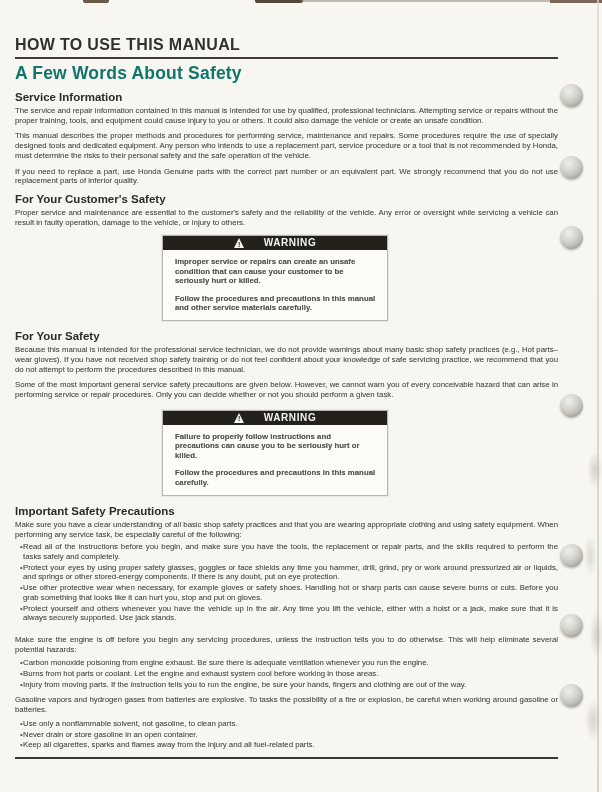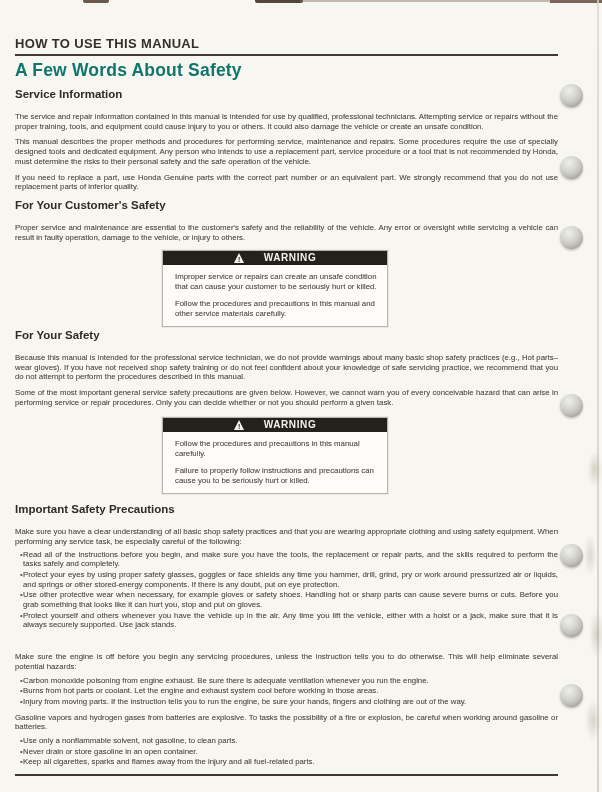--- a/index.html
+++ b/index.html
@@ -41,30 +41,30 @@
   
   .rivet {
     position: absolute; left: 560px; width: 23px; height: 23px; border-radius: 50%;
     background: radial-gradient(circle at 38% 30%, #efefeb 0%, #d6d6d0 38%, #bebeb6 62%, #96968c 86%, #83837a 100%);
     box-shadow: 0 1.5px 2px rgba(60,58,52,.28);
   }
 
   
   .content { position: absolute; left: 15px; top: 36px; width: 543px; }
 
-  .kicker { font-size: 13px; font-weight: 700; letter-spacing: .35px; color: #33302c; }
+  .kicker { font-size: 16px; font-weight: 700; letter-spacing: .35px; color: #33302c; }
   .top-rule { margin-top: 3px; height: 2px; background: #433b33; }
   .bottom-rule { margin-top: 7px; height: 2px; background: #3f3831; }
 
   .title { margin-top: 4px; font-size: 17.5px; font-weight: 700; letter-spacing: .2px; color: #0f766e; }
 
   h2 { margin-top: 7px; font-size: 11.5px; font-weight: 700; color: #2e2b27; }
 
   p.body {
-    margin-top: 12px; font-size: 7.8px; line-height: 9.7px; text-align: justify;
+    margin-top: 3px; font-size: 7.8px; line-height: 9.7px; text-align: justify;
     color: #56544f; text-shadow: 0 0 .5px rgba(96,93,88,.5);
   }
 
   ul.blist { margin-top: 3px; list-style: none; }
   ul.blist li { display: flex; margin-top: 1px; }
   .bmark { flex: none; width: 8px; padding-left: 5px; font-size: 7.8px; line-height: 9.7px; color: #56544f; }
   .btext {
     flex: 1; font-size: 7.8px; line-height: 9.7px; text-align: justify;
     color: #56544f; text-shadow: 0 0 .5px rgba(96,93,88,.5);
   }
@@ -87,20 +87,21 @@
     border-bottom: 10px solid #f4f2ee;
   }
   .tri-bang {
     position: absolute; left: 0; top: 2.5px; width: 11px; text-align: center;
     font-size: 7px; font-weight: 700; color: #24211d; line-height: 1;
   }
   .warnbody { padding: 7px 10px 8px 12px; }
   .warnbody p {
     font-size: 7.8px; line-height: 9.4px; color: #56544f;
     text-shadow: 0 0 .5px rgba(96,93,88,.5);
+    font-weight: bold;
   }
   .warnbody p + p { margin-top: 8px; }
 </style>
 </head>
 <body>
 
 <div class="page">
 
   <div class="scan-seg scan-a"></div>
   <div class="scan-seg scan-b"></div>
@@ -139,35 +140,35 @@
           <span class="tri-bang">!</span>
         </span>
         <span class="warnlabel">WARNING</span>
       </div>
       <div class="warnbody">
         <p>Improper service or repairs can create an unsafe condition that can cause your customer to be seriously hurt or killed.</p>
         <p>Follow the procedures and precautions in this manual and other service materials carefully.</p>
       </div>
     </div>
 
-    <h2 style="margin-top:2px">For Your Safety</h2>
+    <h2 style="margin-top:9px">For Your Safety</h2>
     <p class="body">Because this manual is intended for the professional service technician, we do not provide warnings about many basic shop safety practices (e.g., Hot parts–wear gloves). If you have not received shop safety training or do not feel confident about your knowledge of safe servicing practice, we recommend that you do not attempt to perform the procedures described in this manual.</p>
     <p class="body" style="margin-top:6px">Some of the most important general service safety precautions are given below. However, we cannot warn you of every conceivable hazard that can arise in performing service or repair procedures. Only you can decide whether or not you should perform a given task.</p>
 
     <div class="warnbox" style="margin-top:10px">
       <div class="warnbar">
         <span class="tri">
           <span class="tri-shape"></span>
           <span class="tri-bang">!</span>
         </span>
         <span class="warnlabel">WARNING</span>
       </div>
       <div class="warnbody">
+        <p>Failure to properly follow instructions and precautions can cause you to be seriously hurt or killed.</p>
         <p>Follow the procedures and precautions in this manual carefully.</p>
-        <p>Failure to properly follow instructions and precautions can cause you to be seriously hurt or killed.</p>
       </div>
     </div>
 
     <h2 style="margin-top:9px">Important Safety Precautions</h2>
     <p class="body">Make sure you have a clear understanding of all basic shop safety practices and that you are wearing appropriate clothing and using safety equipment. When performing any service task, be especially careful of the following:</p>
 
     <ul class="blist">
       <li>
         <span class="bmark">•</span>
         <span class="btext">Read all of the instructions before you begin, and make sure you have the tools, the replacement or repair parts, and the skills required to perform the tasks safely and completely.</span>
@@ -179,21 +180,21 @@
       <li>
         <span class="bmark">•</span>
         <span class="btext">Use other protective wear when necessary, for example gloves or safety shoes. Handling hot or sharp parts can cause severe burns or cuts. Before you grab something that looks like it can hurt you, stop and put on gloves.</span>
       </li>
       <li>
         <span class="bmark">•</span>
         <span class="btext">Protect yourself and others whenever you have the vehicle up in the air. Any time you lift the vehicle, either with a hoist or a jack, make sure that it is always securely supported. Use jack stands.</span>
       </li>
     </ul>
 
-    <p class="body" style="margin-top:22px">Make sure the engine is off before you begin any servicing procedures, unless the instruction tells you to do otherwise. This will help eliminate several potential hazards:</p>
+    <p class="body" style="margin-top:12px">Make sure the engine is off before you begin any servicing procedures, unless the instruction tells you to do otherwise. This will help eliminate several potential hazards:</p>
 
     <ul class="blist" style="margin-top:4px">
       <li>
         <span class="bmark">•</span>
         <span class="btext">Carbon monoxide poisoning from engine exhaust. Be sure there is adequate ventilation whenever you run the engine.</span>
       </li>
       <li>
         <span class="bmark">•</span>
         <span class="btext">Burns from hot parts or coolant. Let the engine and exhaust system cool before working in those areas.</span>
       </li>

